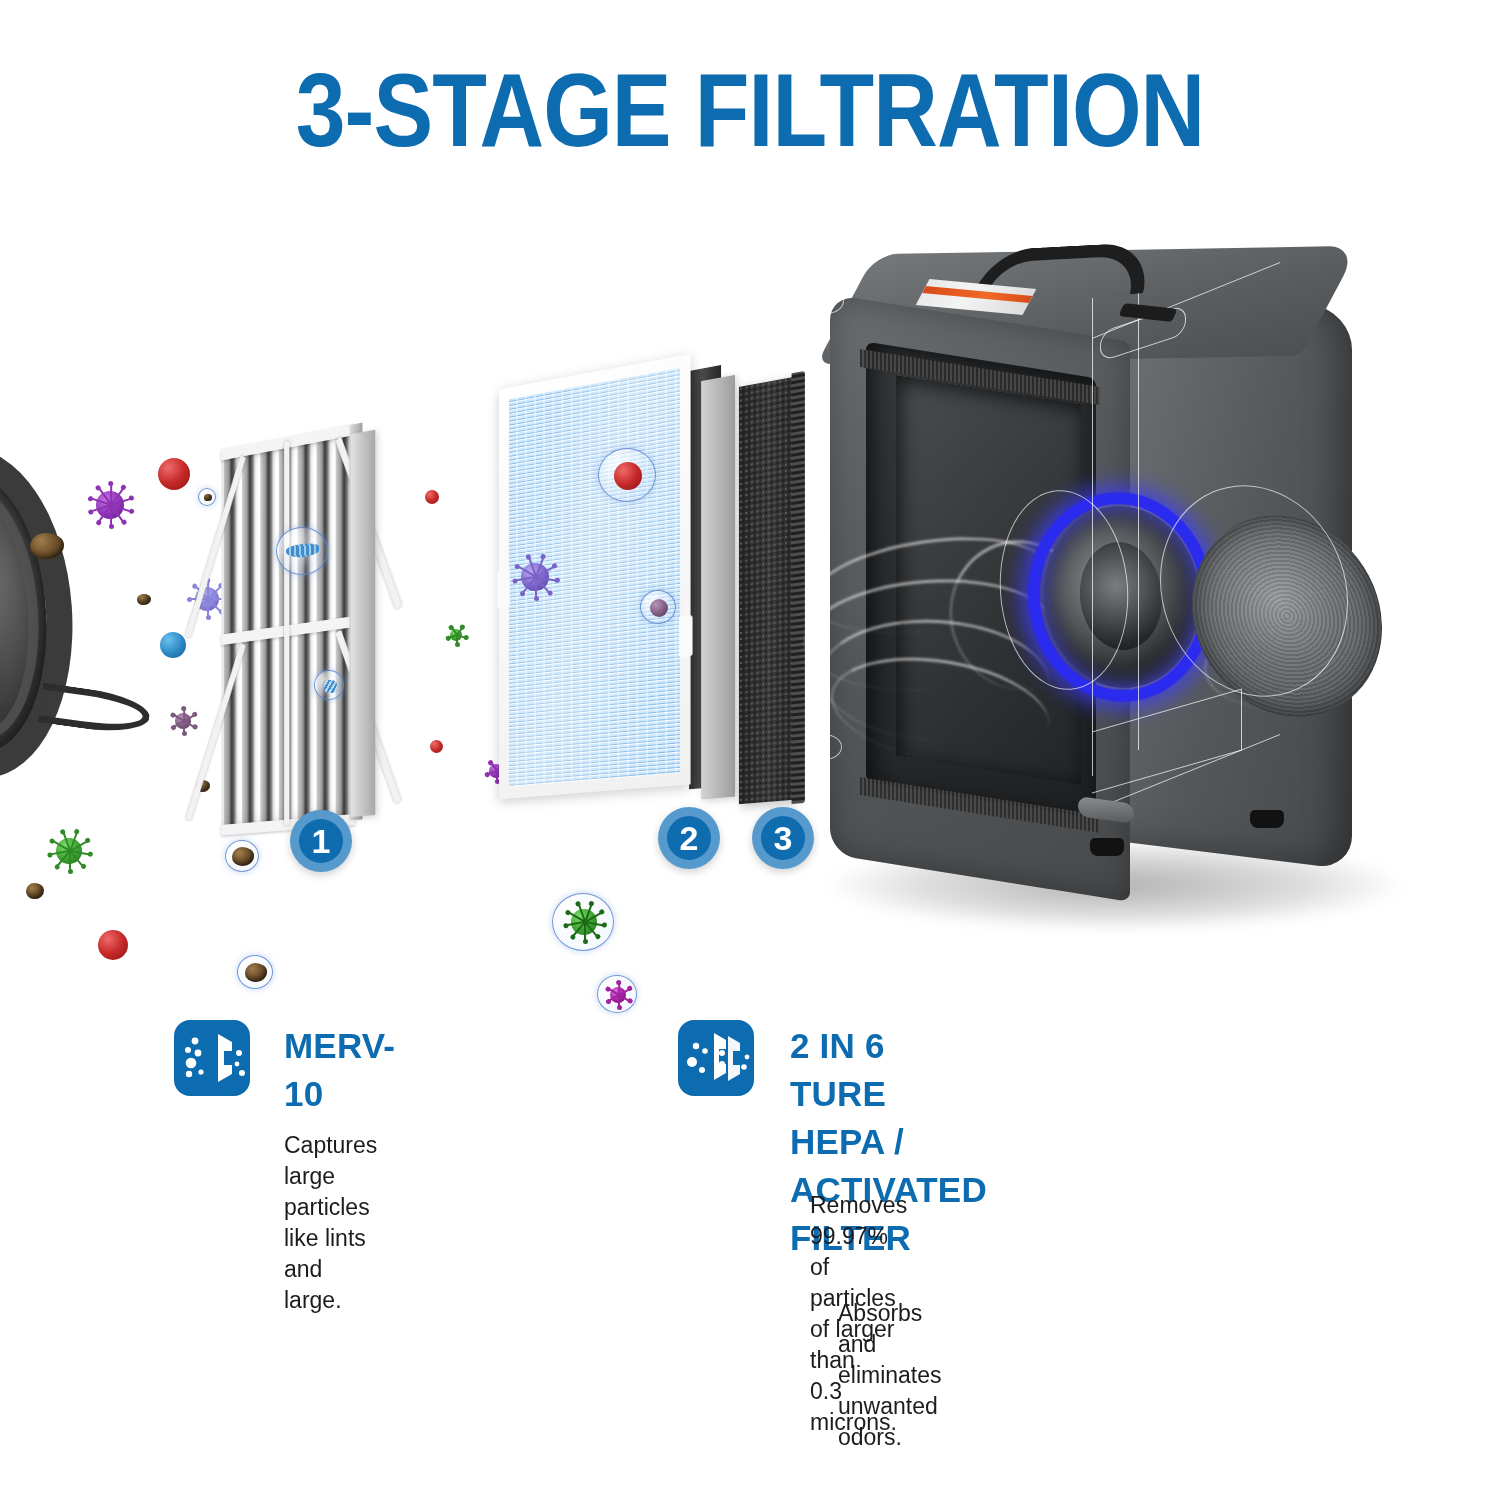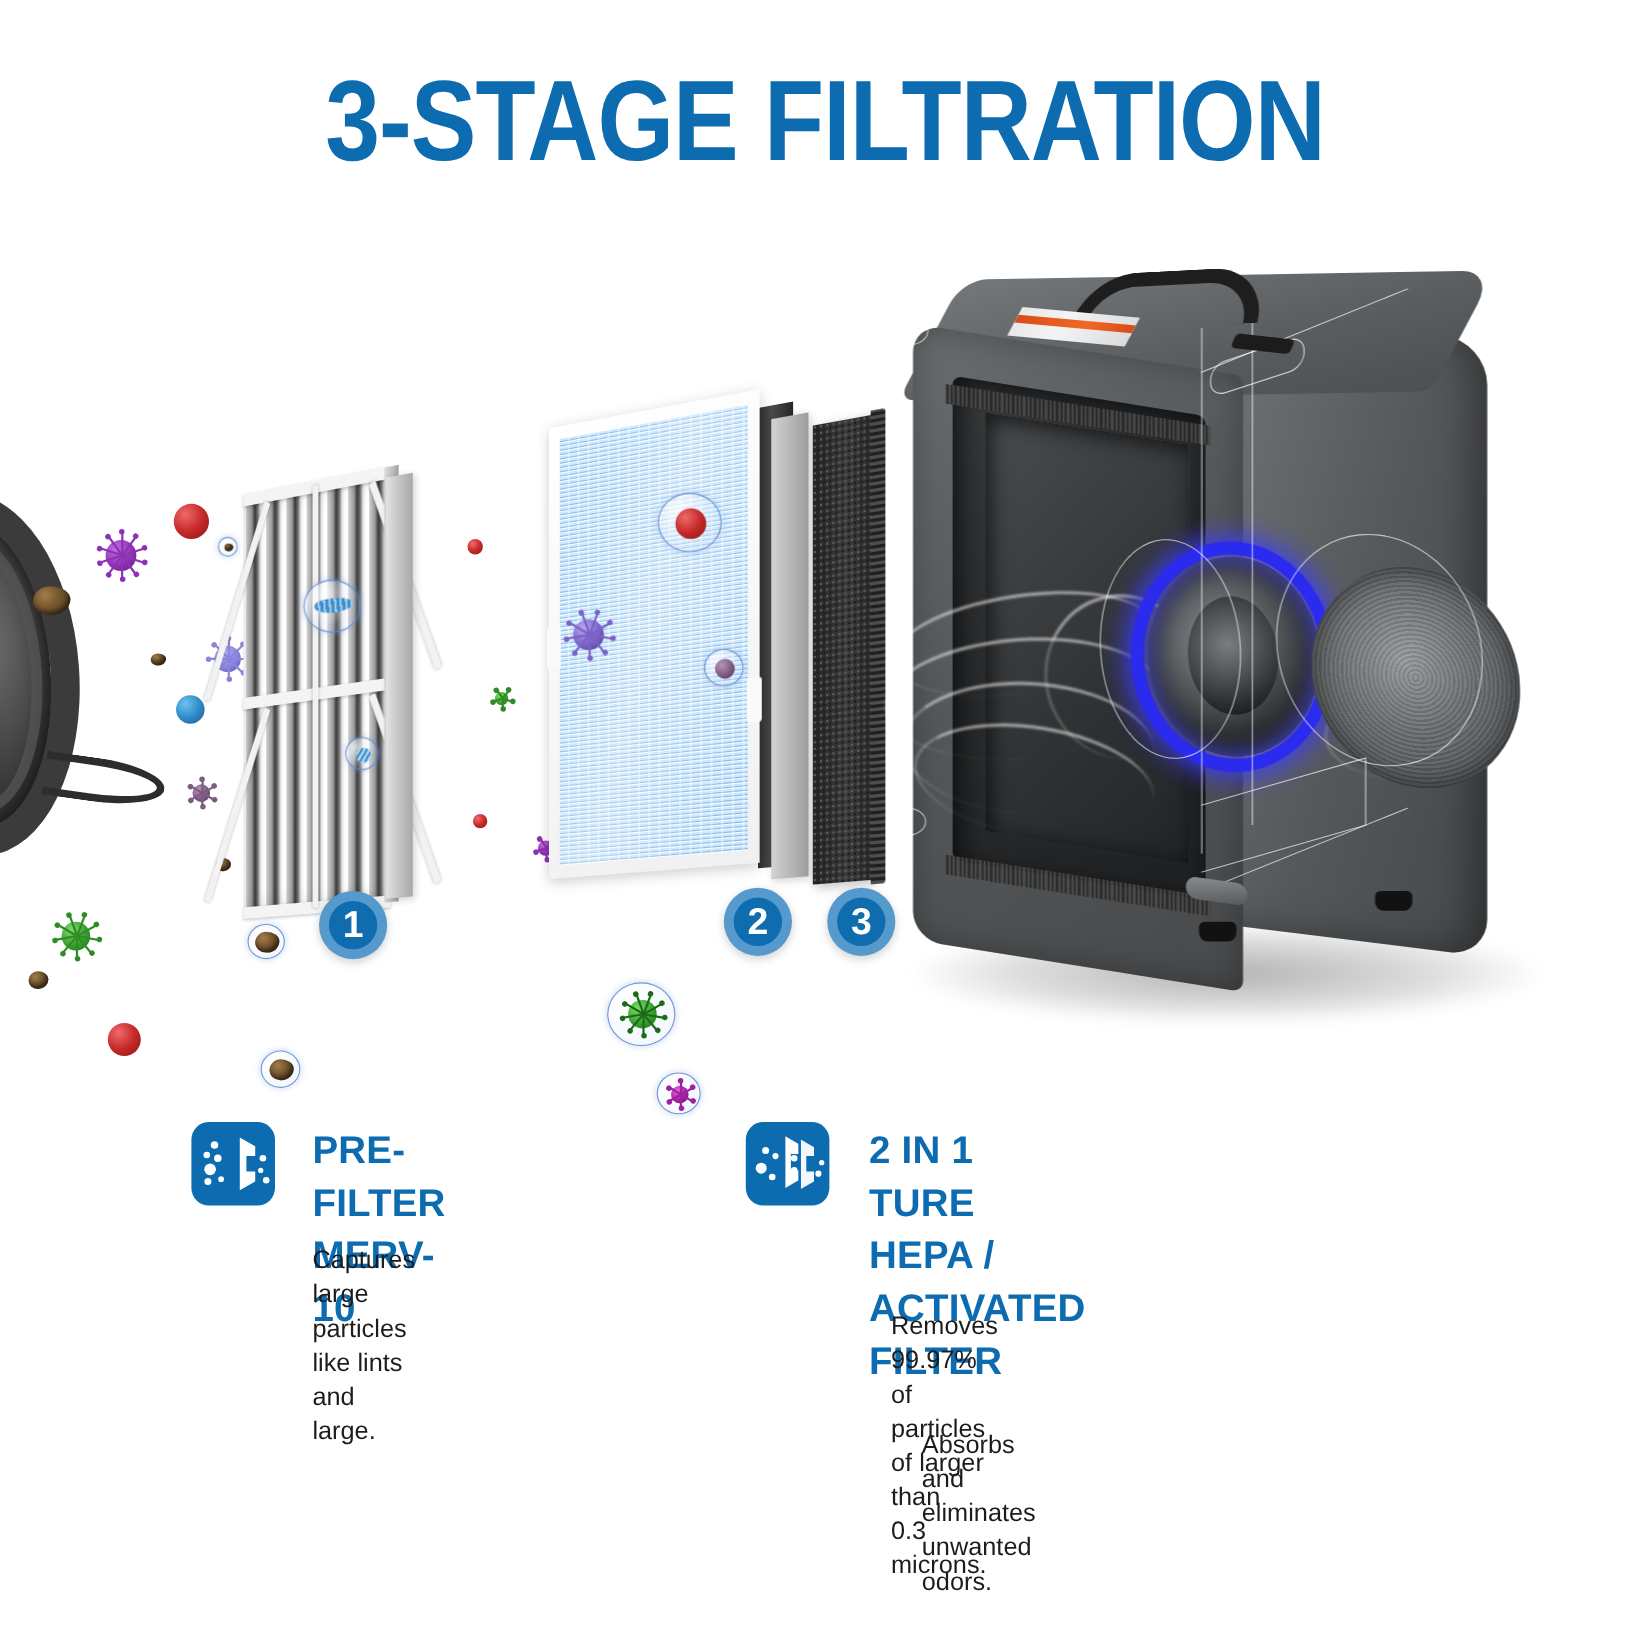--- a/index.html
+++ b/index.html
@@ -712,21 +712,20 @@
         <circle cx="17" cy="43" r="5.3" fill="#ffffff"></circle>
         <circle cx="15" cy="54" r="3.2" fill="#ffffff"></circle>
         <circle cx="27" cy="52" r="2.6" fill="#ffffff"></circle>
 
         <circle cx="65" cy="33" r="3.0" fill="#ffffff"></circle>
         <circle cx="63" cy="44" r="2.4" fill="#ffffff"></circle>
         <circle cx="68" cy="53" r="3.0" fill="#ffffff"></circle>
       </svg>
     </div>
     <div class="feat-head" style="left:284px; top:1022px;">
-      <div>PRE-FILTER</div>
       <div>MERV-10</div>
     </div>
     <div class="feat-body" style="left:284px; top:1130px;">
       <div>Captures large</div>
       <div>particles like lints</div>
       <div>and large.</div>
     </div>
   </div>
 
   <div class="feature" style="left:0; top:0;">
@@ -745,21 +744,21 @@
         <circle cx="24" cy="50" r="3.0" fill="#ffffff"></circle>
 
         <circle cx="44" cy="33" r="3.0" fill="#ffffff"></circle>
         <circle cx="44" cy="44" r="3.0" fill="#ffffff"></circle>
 
         <circle cx="69" cy="37" r="2.4" fill="#ffffff"></circle>
         <circle cx="66" cy="47" r="2.8" fill="#ffffff"></circle>
       </svg>
     </div>
     <div class="feat-head" style="left:790px; top:1022px;">
-      <div>2 IN 1 TURE HEPA /</div>
+      <div>2 IN 6 TURE HEPA /</div>
       <div>ACTIVATED FILTER</div>
     </div>
     <div class="feat-body" style="left:810px; top:1190px;">
       <div>Removes 99.97% of</div>
       <div>particles of larger than</div>
       <div>0.3 microns.</div>
     </div>
     <div class="feat-body" style="left:794px; top:1298px;margin-left:44px;">
       <div>Absorbs and eliminates</div>
       <div>unwanted odors.</div>

